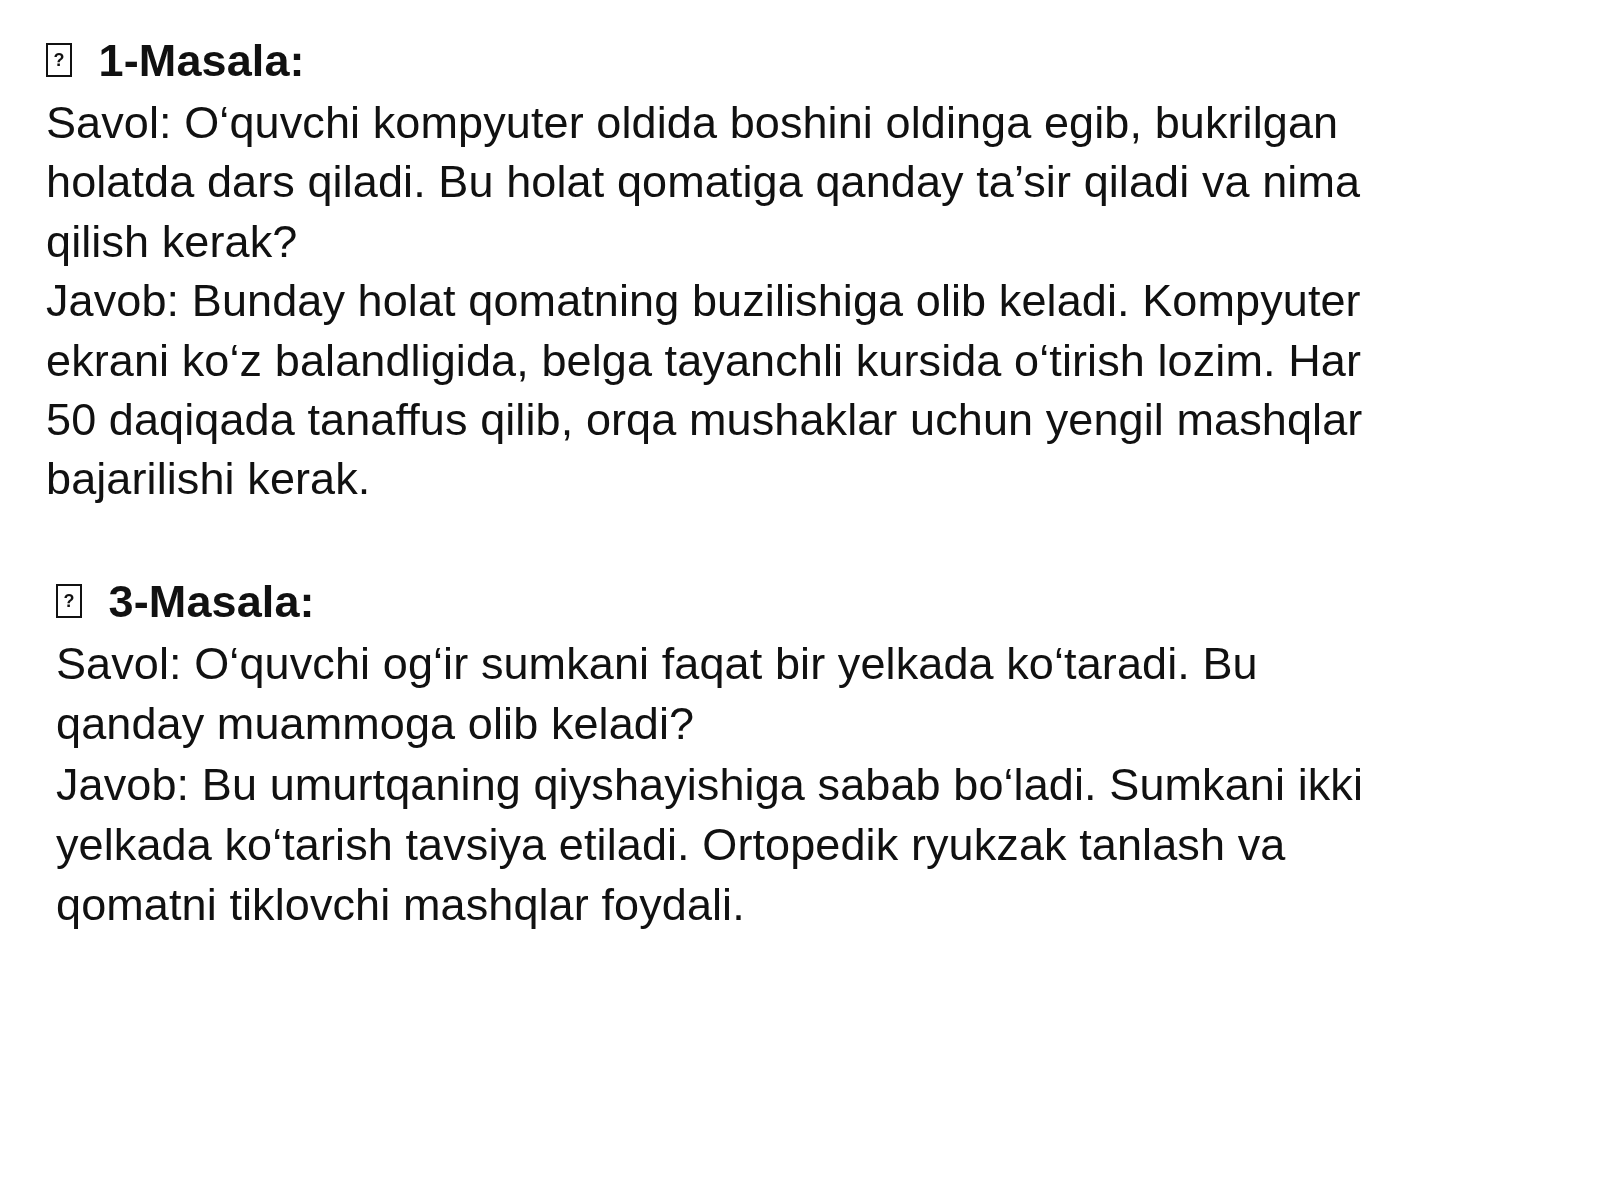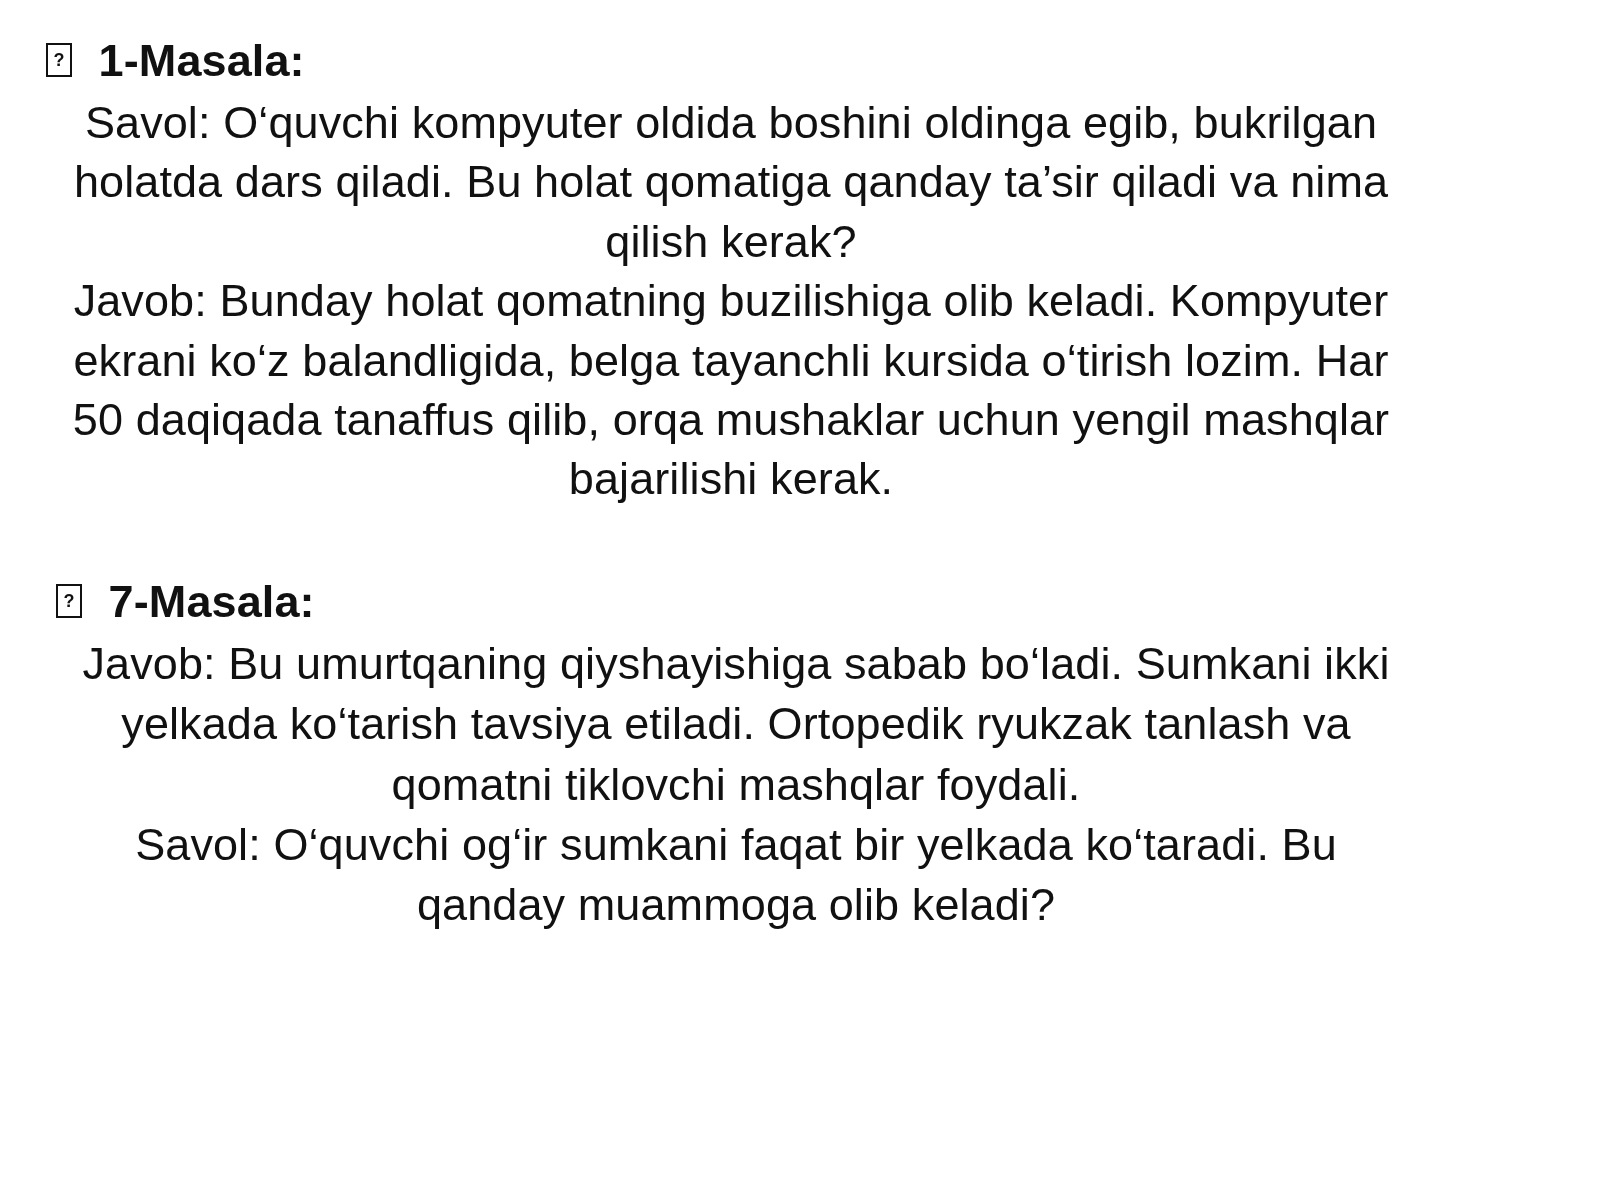--- a/index.html
+++ b/index.html
@@ -61,21 +61,21 @@
     font-family: "Liberation Sans", sans-serif;
   }
   .heading .htext {
     margin-left: 14px;
   }
   .para {
     font-size: 45px;
     line-height: 1.32;
     margin: 0;
     letter-spacing: 0.1px;
-    text-align: center;
+    text-align: left;
   }
   .block-2 .heading,
   .block-2 .para {
     padding-left: 10px;
   }
   .block-2 .para {
     line-height: 1.34;
   }
 </style>
 </head>
@@ -88,19 +88,19 @@
       <span class="marker"><span class="marker-box"></span></span>
       <span class="htext">1-Masala:</span>
     </h2>
     <p class="para">Savol: O‘quvchi kompyuter oldida boshini oldinga egib, bukrilgan holatda dars qiladi. Bu holat qomatiga qanday ta’sir qiladi va nima qilish kerak?</p>
     <p class="para">Javob: Bunday holat qomatning buzilishiga olib keladi. Kompyuter ekrani ko‘z balandligida, belga tayanchli kursida o‘tirish lozim. Har 50 daqiqada tanaffus qilib, orqa mushaklar uchun yengil mashqlar bajarilishi kerak.</p>
   </section>
 
   <section class="block block-2">
     <h2 class="heading">
       <span class="marker"><span class="marker-box"></span></span>
-      <span class="htext">7-Masala:</span>
+      <span class="htext">3-Masala:</span>
     </h2>
+    <p class="para">Savol: O‘quvchi og‘ir sumkani faqat bir yelkada ko‘taradi. Bu qanday muammoga olib keladi?</p>
     <p class="para">Javob: Bu umurtqaning qiyshayishiga sabab bo‘ladi. Sumkani ikki yelkada ko‘tarish tavsiya etiladi. Ortopedik ryukzak tanlash va qomatni tiklovchi mashqlar foydali.</p>
-    <p class="para">Savol: O‘quvchi og‘ir sumkani faqat bir yelkada ko‘taradi. Bu qanday muammoga olib keladi?</p>
   </section>
 
 </div>
 
 </body></html>

